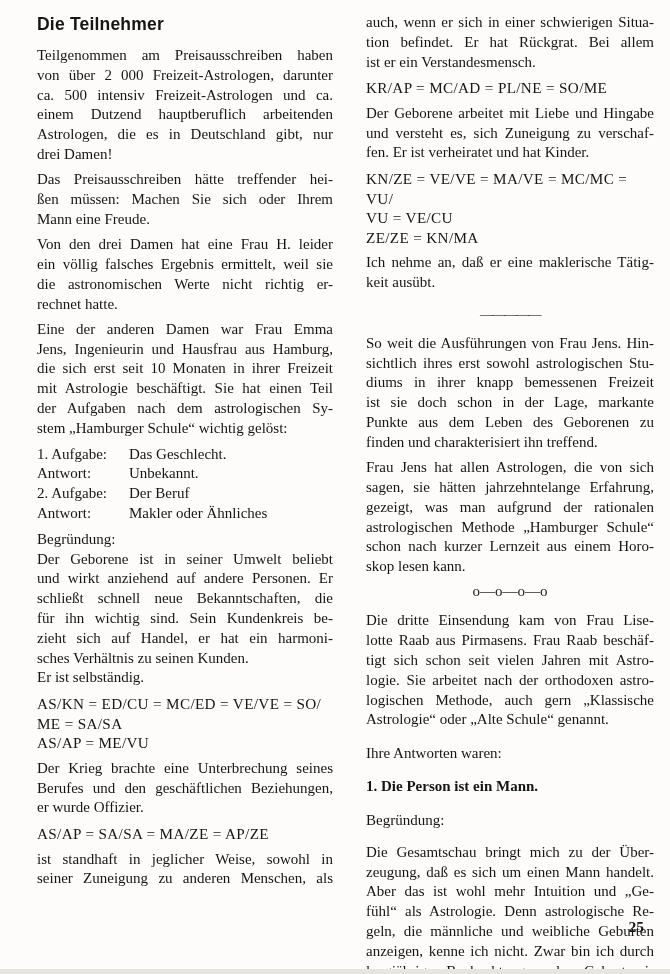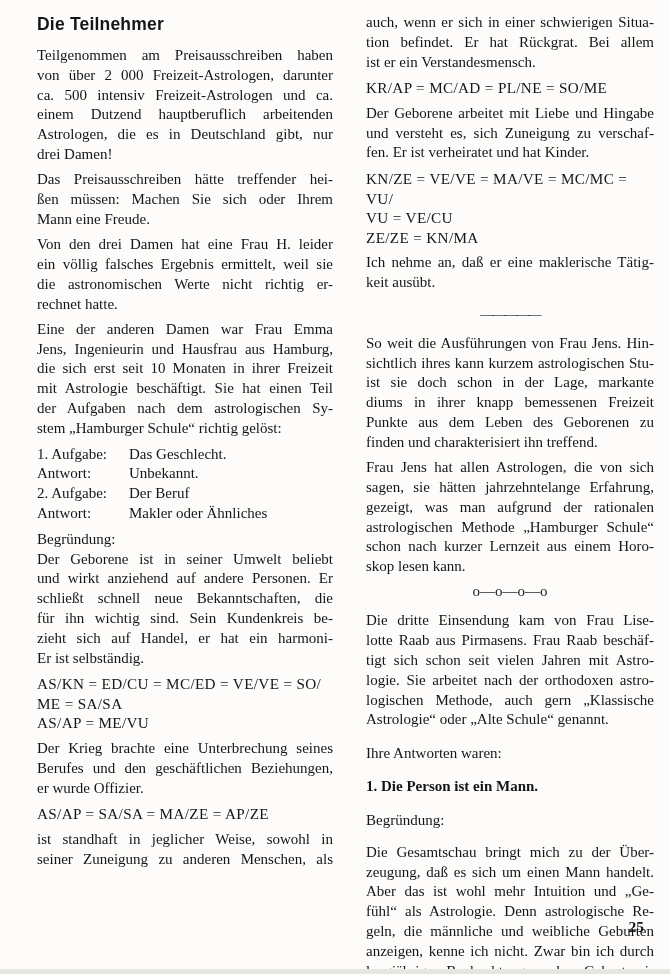--- a/index.html
+++ b/index.html
@@ -98,35 +98,36 @@
           <div class="ln j">ein völlig falsches Ergebnis ermittelt, weil sie</div>
           <div class="ln j">die astronomischen Werte nicht richtig er-</div>
           <div class="ln">rechnet hatte.</div>
         </div>
         <div class="para">
           <div class="ln j">Eine der anderen Damen war Frau Emma</div>
           <div class="ln j">Jens, Ingenieurin und Hausfrau aus Hamburg,</div>
           <div class="ln j">die sich erst seit 10 Monaten in ihrer Freizeit</div>
           <div class="ln j">mit Astrologie beschäftigt. Sie hat einen Teil</div>
           <div class="ln j">der Aufgaben nach dem astrologischen Sy-</div>
-          <div class="ln">stem „Hamburger Schule“ richtig gelöst:</div>
+          <div class="ln">stem „Hamburger Schule“ wichtig gelöst:</div>
         </div>
         <div class="qa">
           <div class="qarow"><span class="qalabel">1. Aufgabe:</span><span class="qaval">Das Geschlecht.</span></div>
           <div class="qarow"><span class="qalabel">Antwort:</span><span class="qaval">Unbekannt.</span></div>
           <div class="qarow"><span class="qalabel">2. Aufgabe:</span><span class="qaval">Der Beruf</span></div>
           <div class="qarow"><span class="qalabel">Antwort:</span><span class="qaval">Makler oder Ähnliches</span></div>
         </div>
         <div class="para">
           <div class="ln">Begründung:</div>
           <div class="ln j">Der Geborene ist in seiner Umwelt beliebt</div>
           <div class="ln j">und wirkt anziehend auf andere Personen. Er</div>
           <div class="ln j">schließt schnell neue Bekanntschaften, die</div>
           <div class="ln j">für ihn wichtig sind. Sein Kundenkreis be-</div>
           <div class="ln j">zieht sich auf Handel, er hat ein harmoni-</div>
+          <div class="ln">sches Verhältnis zu seinen Kunden.</div>
           <div class="ln">Er ist selbständig.</div>
         </div>
         <div class="formula">
           <div class="fln">AS/KN = ED/CU = MC/ED = VE/VE = SO/</div>
           <div class="fln">ME = SA/SA</div>
           <div class="fln">AS/AP = ME/VU</div>
         </div>
         <div class="para">
           <div class="ln j">Der Krieg brachte eine Unterbrechung seines</div>
           <div class="ln j">Berufes und den geschäftlichen Beziehungen,</div>
@@ -159,23 +160,23 @@
           <div class="fln">VU = VE/CU</div>
           <div class="fln">ZE/ZE = KN/MA</div>
         </div>
         <div class="para">
           <div class="ln j">Ich nehme an, daß er eine maklerische Tätig-</div>
           <div class="ln">keit ausübt.</div>
         </div>
         <div class="divider dashes">—————</div>
         <div class="para">
           <div class="ln j">So weit die Ausführungen von Frau Jens. Hin-</div>
-          <div class="ln j">sichtlich ihres kann kurzem astrologischen Stu-</div>
+          <div class="ln j">sichtlich ihres erst sowohl astrologischen Stu-</div>
+          <div class="ln j">diums in ihrer knapp bemessenen Freizeit</div>
           <div class="ln j">ist sie doch schon in der Lage, markante</div>
-          <div class="ln j">diums in ihrer knapp bemessenen Freizeit</div>
           <div class="ln j">Punkte aus dem Leben des Geborenen zu</div>
           <div class="ln">finden und charakterisiert ihn treffend.</div>
         </div>
         <div class="para">
           <div class="ln j">Frau Jens hat allen Astrologen, die von sich</div>
           <div class="ln j">sagen, sie hätten jahrzehntelange Erfahrung,</div>
           <div class="ln j">gezeigt, was man aufgrund der rationalen</div>
           <div class="ln j">astrologischen Methode „Hamburger Schule“</div>
           <div class="ln j">schon nach kurzer Lernzeit aus einem Horo-</div>
           <div class="ln">skop lesen kann.</div>

